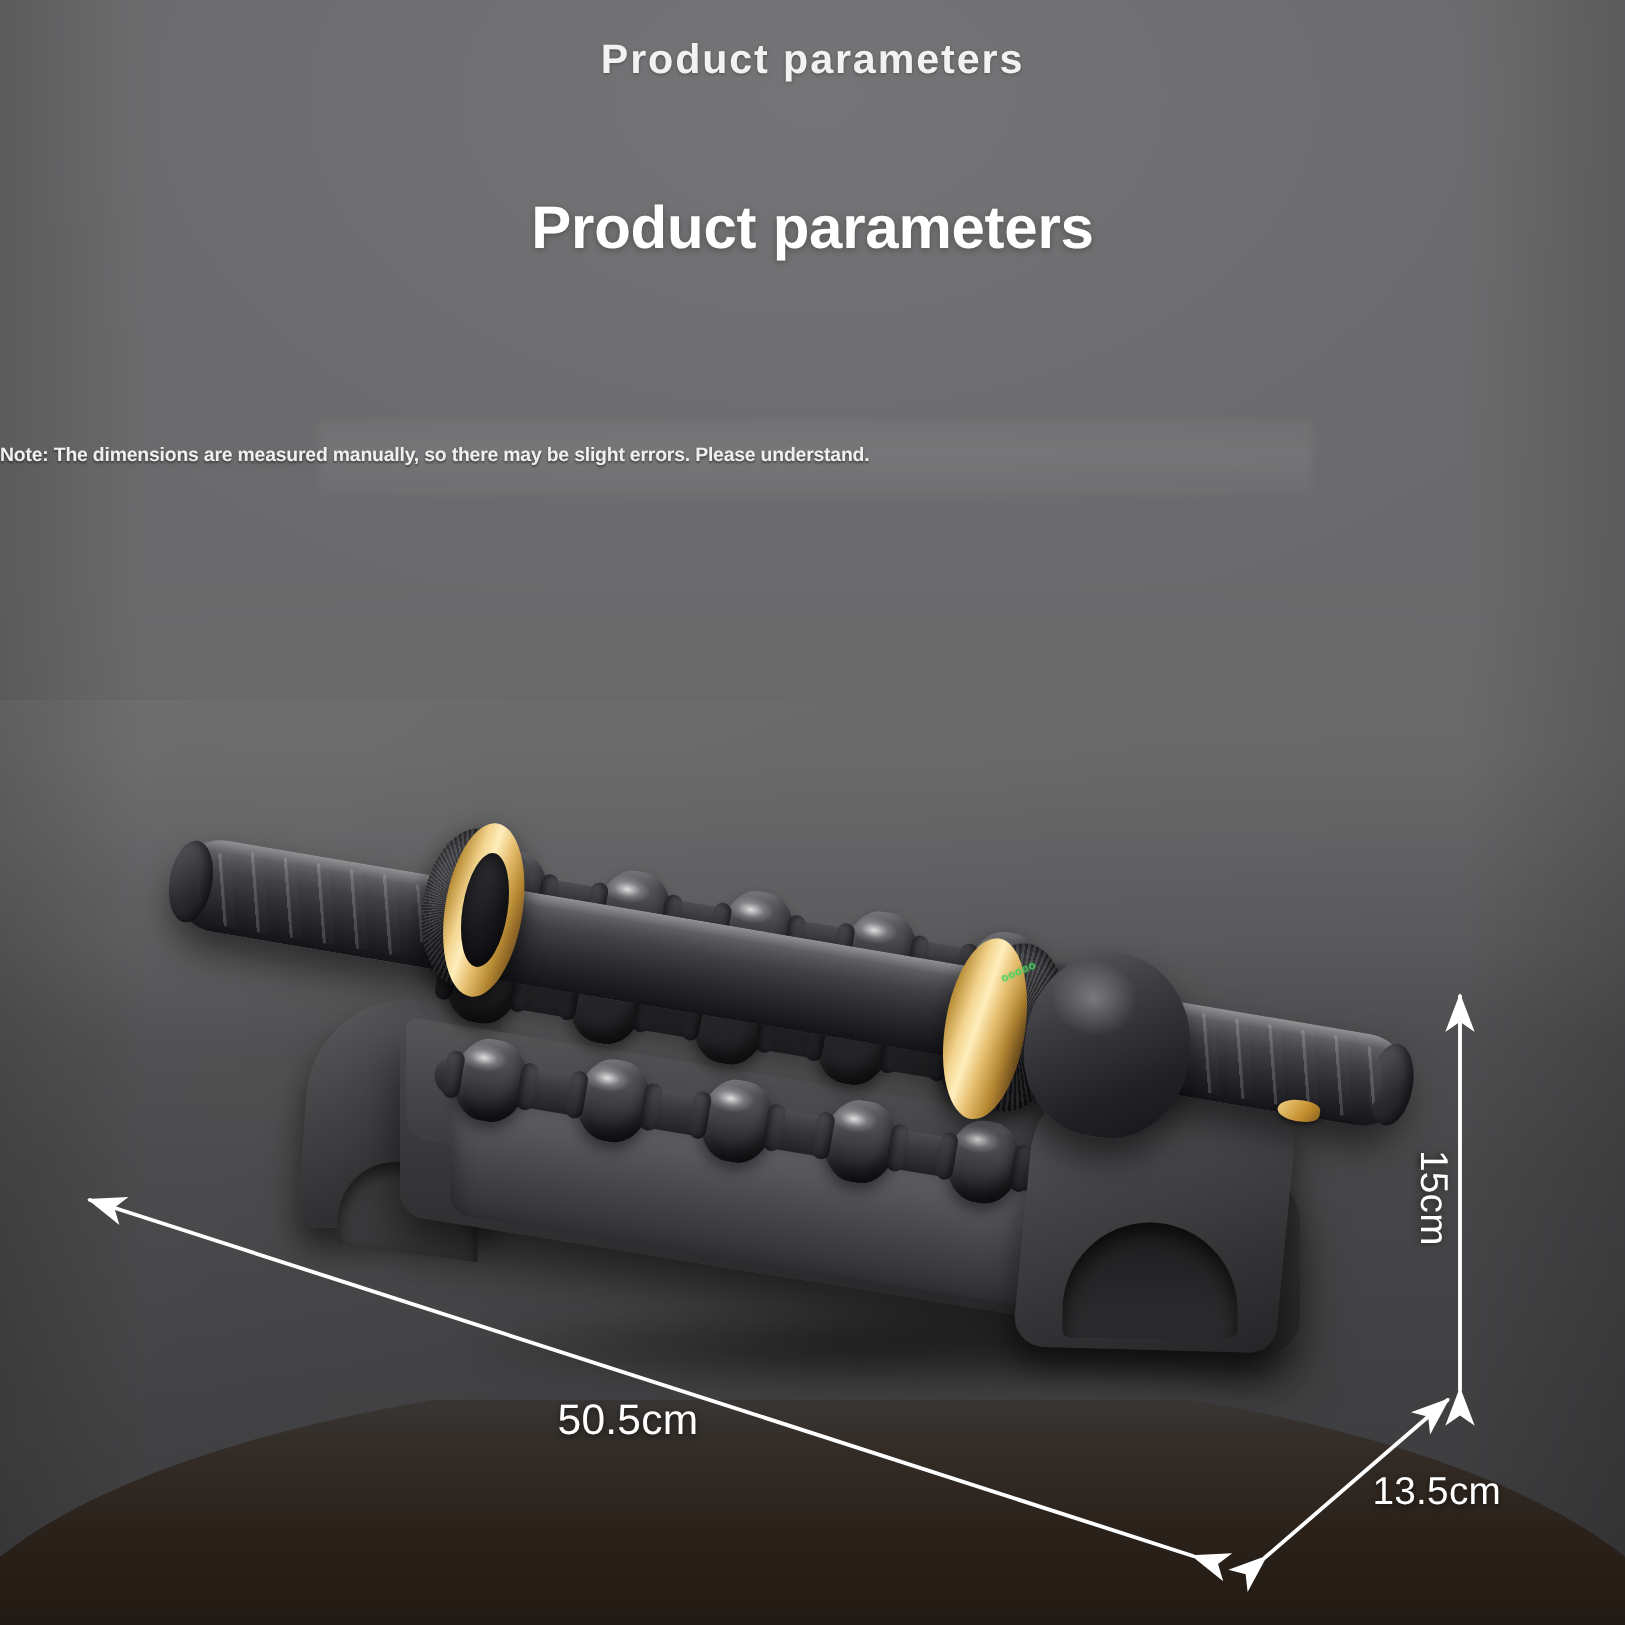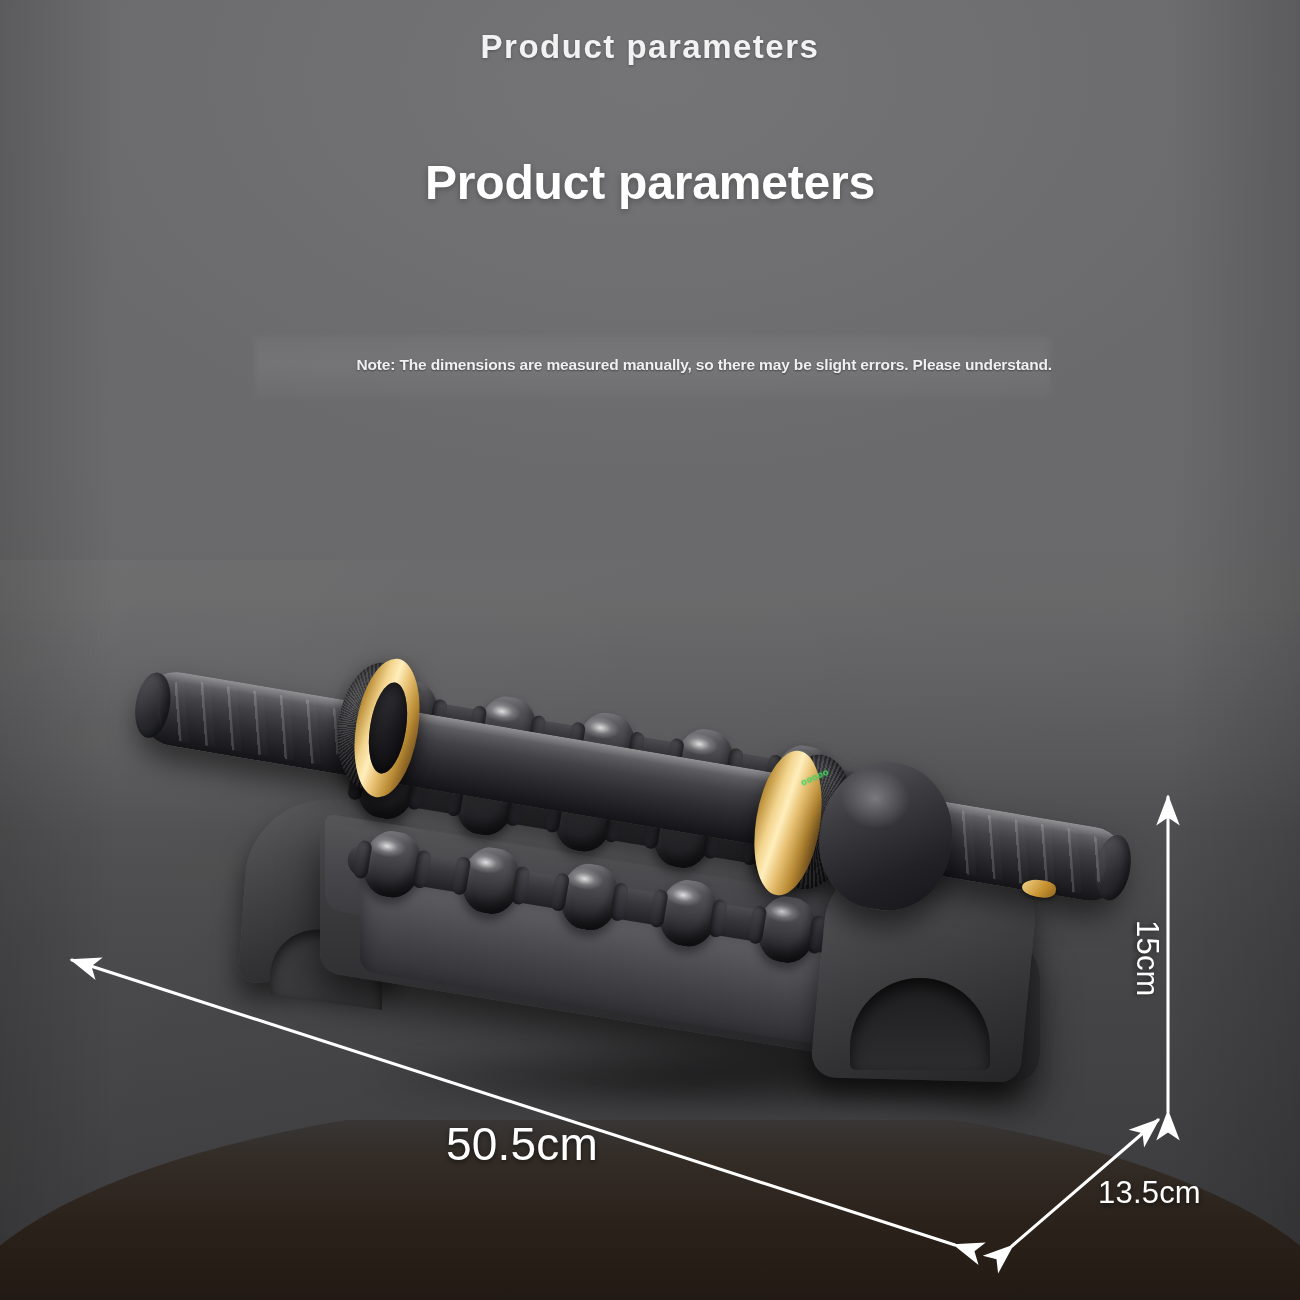--- a/index.html
+++ b/index.html
@@ -255,37 +255,37 @@
     position:absolute; left:0; top:155px; width:1300px;
     text-align:center;
     color:#ffffff;
     font-size:48px;
     font-weight:700;
     letter-spacing:-0.2px;
     text-shadow:0 2px 6px rgba(0,0,0,.28);
   }
   .note {
     position:absolute; left:0; top:356px; width:1052px;
-    text-align:right;
+    text-align:left;
     color:#f0f0f1;
     font-size:15.5px;
     font-weight:700;
     letter-spacing:-0.15px;
     text-shadow:0 1px 2px rgba(0,0,0,.45);
   }
 
   
   .dim-svg {
     position:absolute; left:0; top:0; width:1300px; height:1300px;
     pointer-events:none;
   }
   .dim-label {
     position:absolute;
     color:#ffffff;
-    font-size:46px;
+    font-size:34px;
     font-weight:400;
     letter-spacing:.2px;
     text-shadow:0 2px 5px rgba(0,0,0,.55);
     white-space:nowrap;
   }
   #label-length { left:446px; top:1117px; }
   #label-depth  { left:1098px; top:1175px; font-size:31px; }
   #label-height {
     left:1165px; top:920px;
     font-size:31px;

